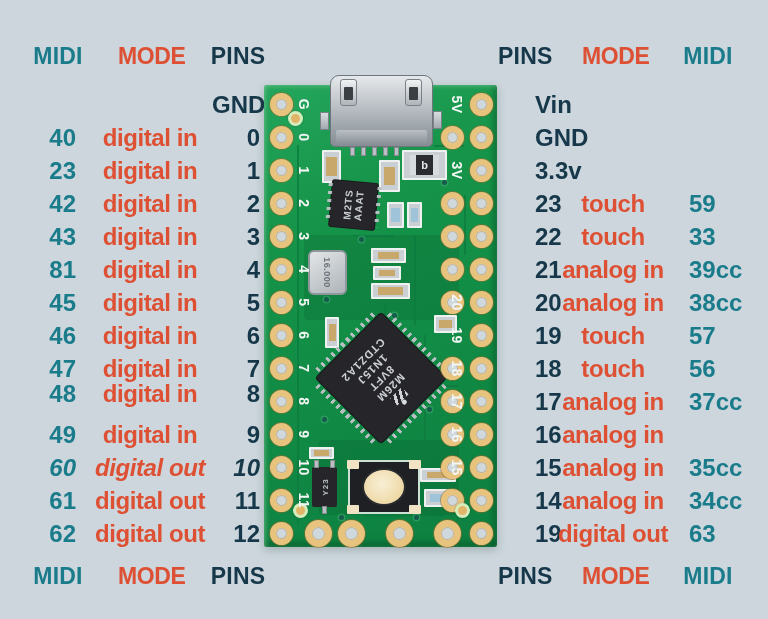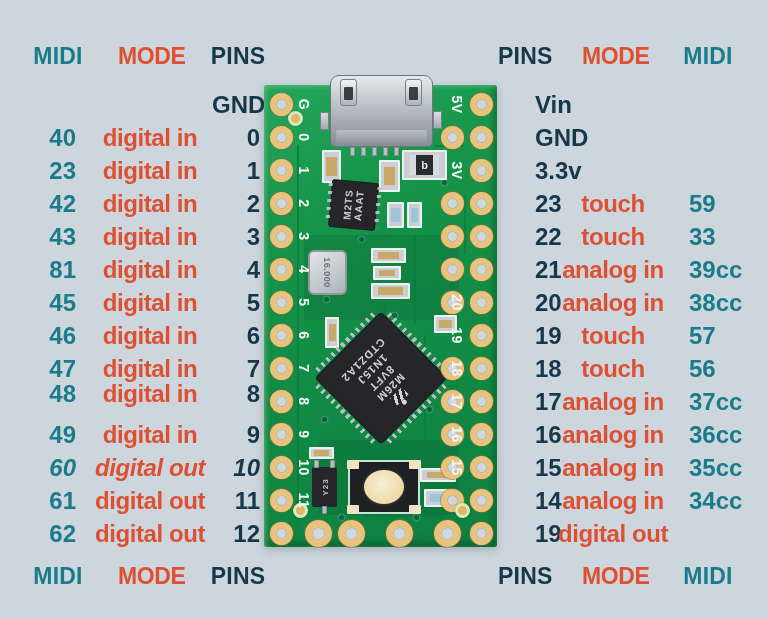--- a/index.html
+++ b/index.html
@@ -230,35 +230,35 @@
         <span class="cell midi r-midi">56</span>
       </div>
       <div class="prow" style="top: 385px;">
         <span class="cell pin r-pin">17</span>
         <span class="cell mode r-mode">analog in</span>
         <span class="cell midi r-midi">37cc</span>
       </div>
       <div class="prow" style="top: 418px;">
         <span class="cell pin r-pin">16</span>
         <span class="cell mode r-mode">analog in</span>
-        <span class="cell midi r-midi">36cc</span>
       </div>
       <div class="prow" style="top: 451px;">
         <span class="cell pin r-pin">15</span>
         <span class="cell mode r-mode">analog in</span>
         <span class="cell midi r-midi">35cc</span>
       </div>
       <div class="prow" style="top: 484px;">
         <span class="cell pin r-pin">14</span>
         <span class="cell mode r-mode">analog in</span>
         <span class="cell midi r-midi">34cc</span>
       </div>
       <div class="prow" style="top: 517px;">
         <span class="cell pin r-pin">19</span>
         <span class="cell mode r-mode">digital out</span>
+        <span class="cell midi r-midi">63</span>
       </div>
     </div>
 
   <div class="board">
     <div id="boardDeco">
         <div class="dark-zone" style="left: 40px; top: 150px; width: 155px; height: 85px;"></div>
         <div class="dark-zone" style="left: 55px; top: 355px; width: 140px; height: 75px;"></div>
         <div class="trace" style="left: 33px; top: 60px; width: 1.5px; height: 380px;"></div>
         <div class="trace" style="left: 150px; top: 150px; width: 1.5px; height: 90px;"></div>
         <div class="trace" style="left: 160px; top: 250px; width: 1.5px; height: 120px;"></div>

